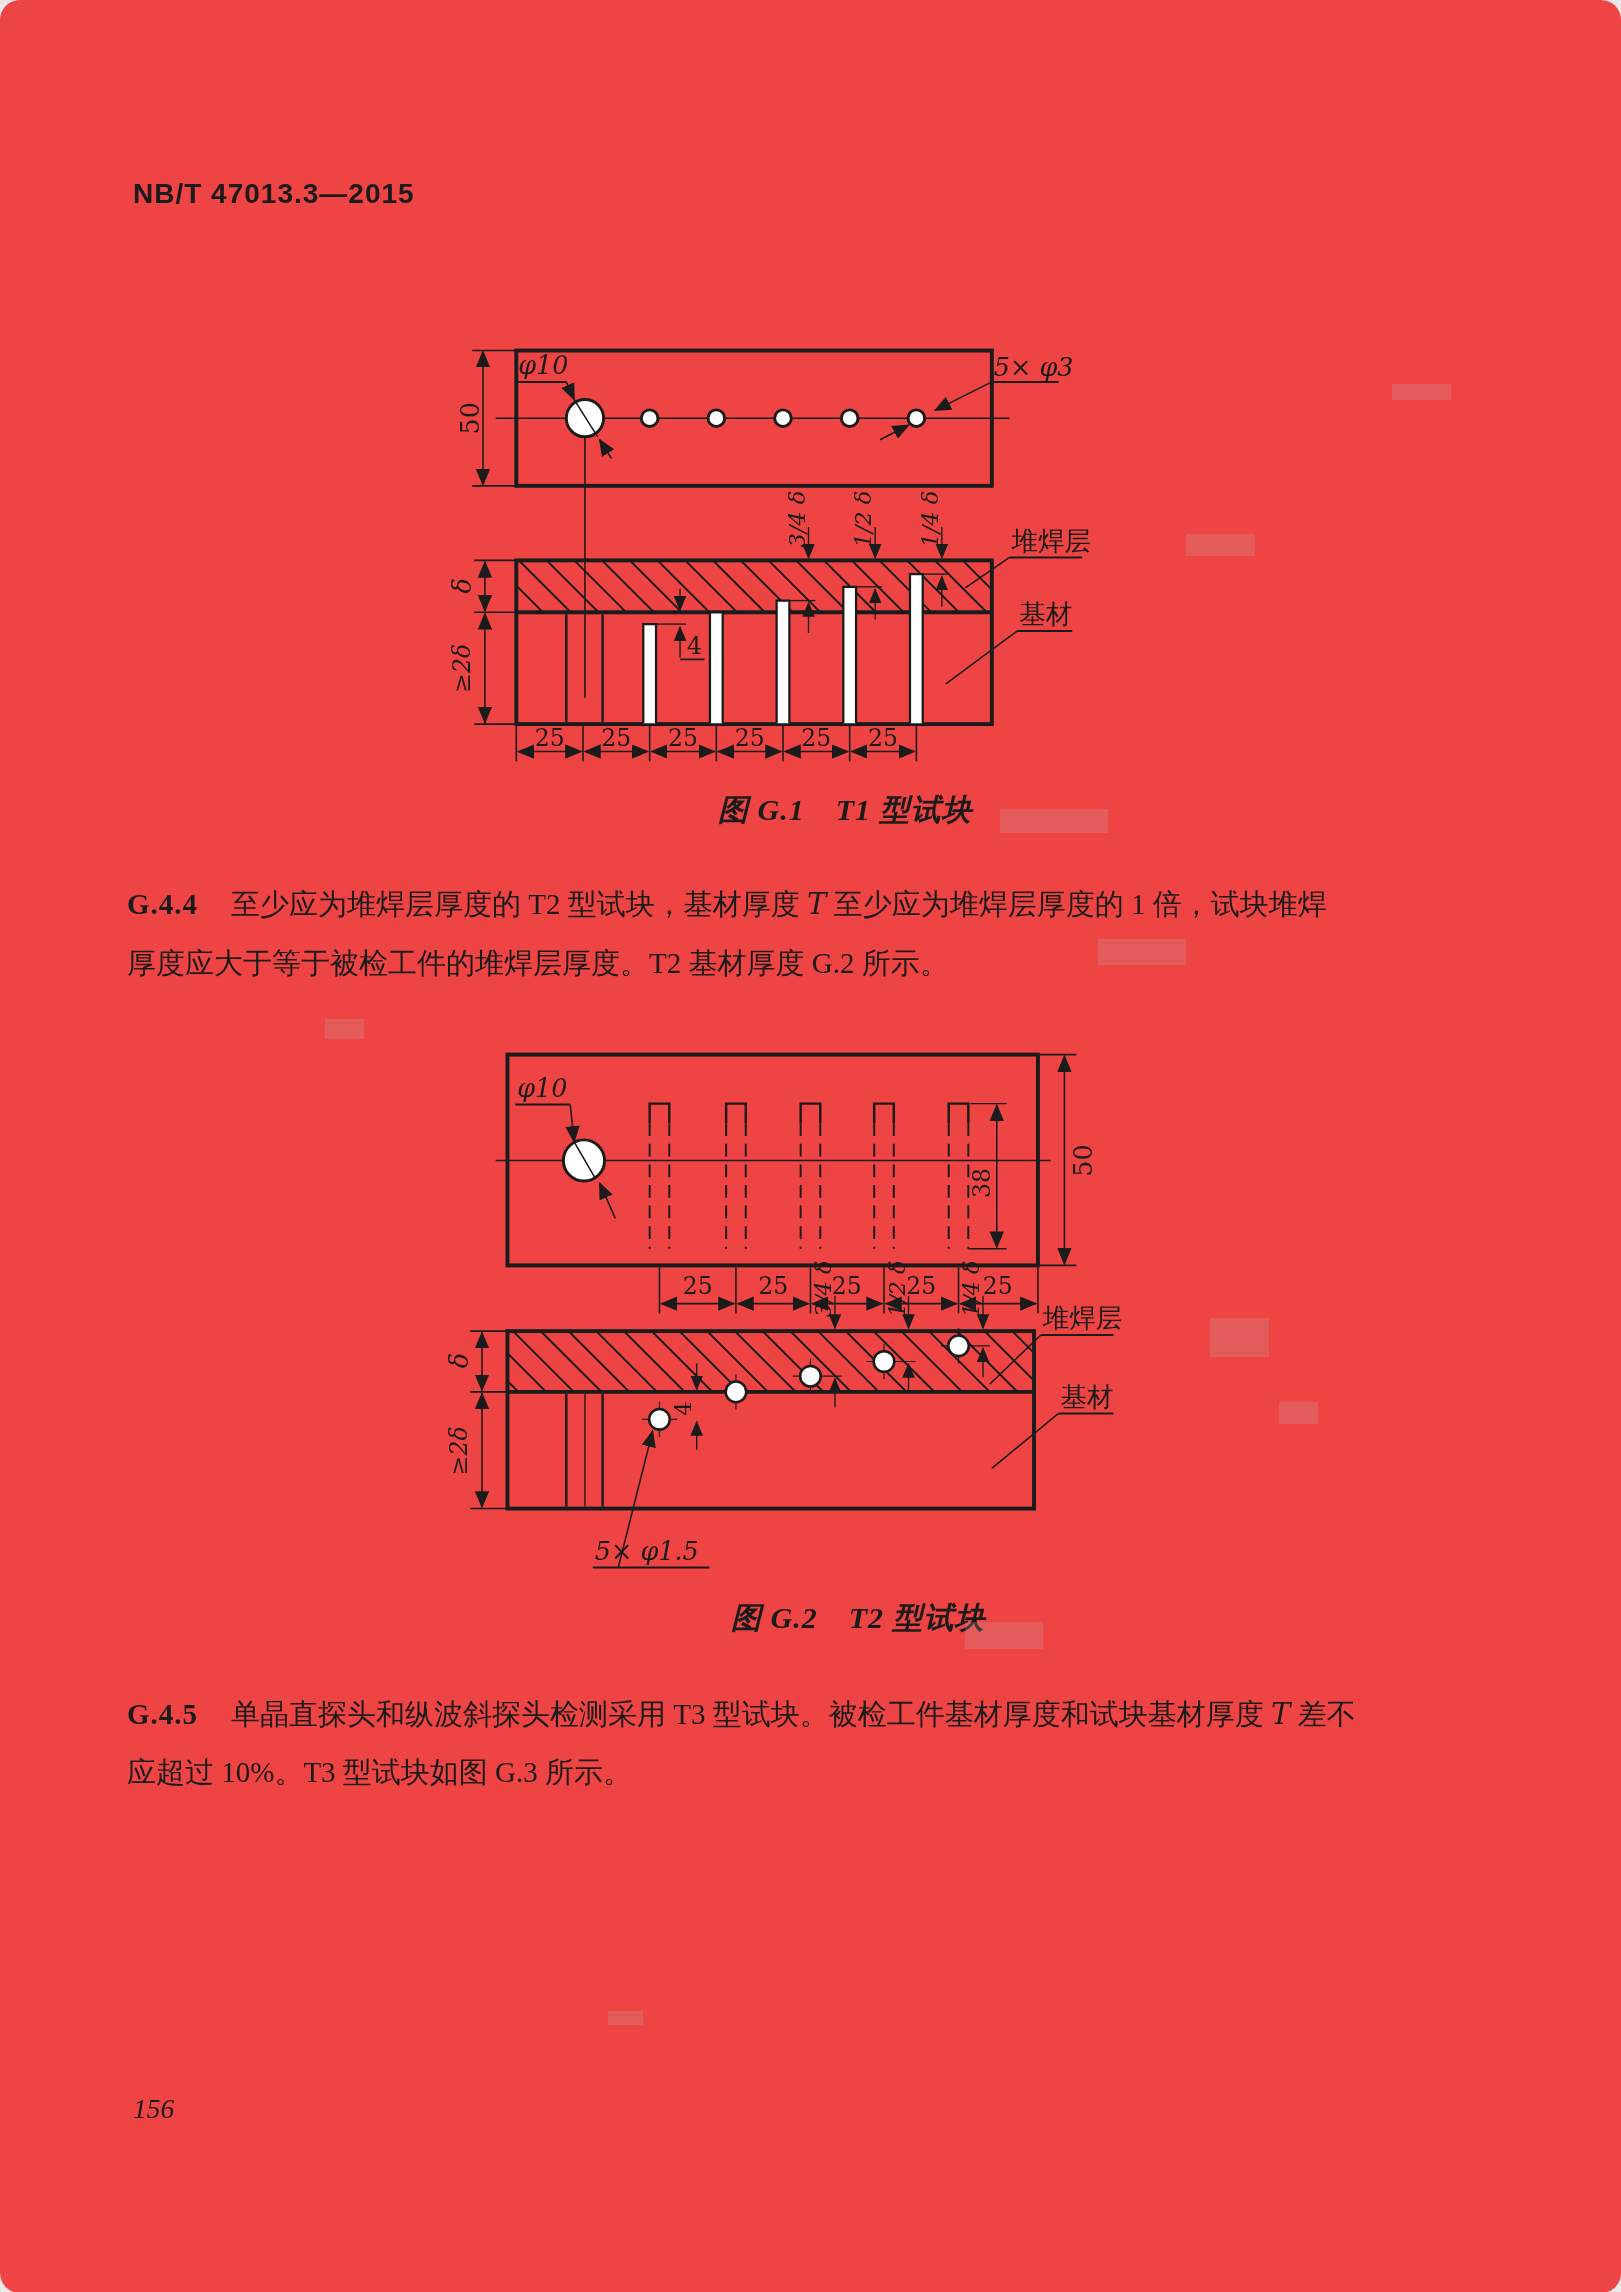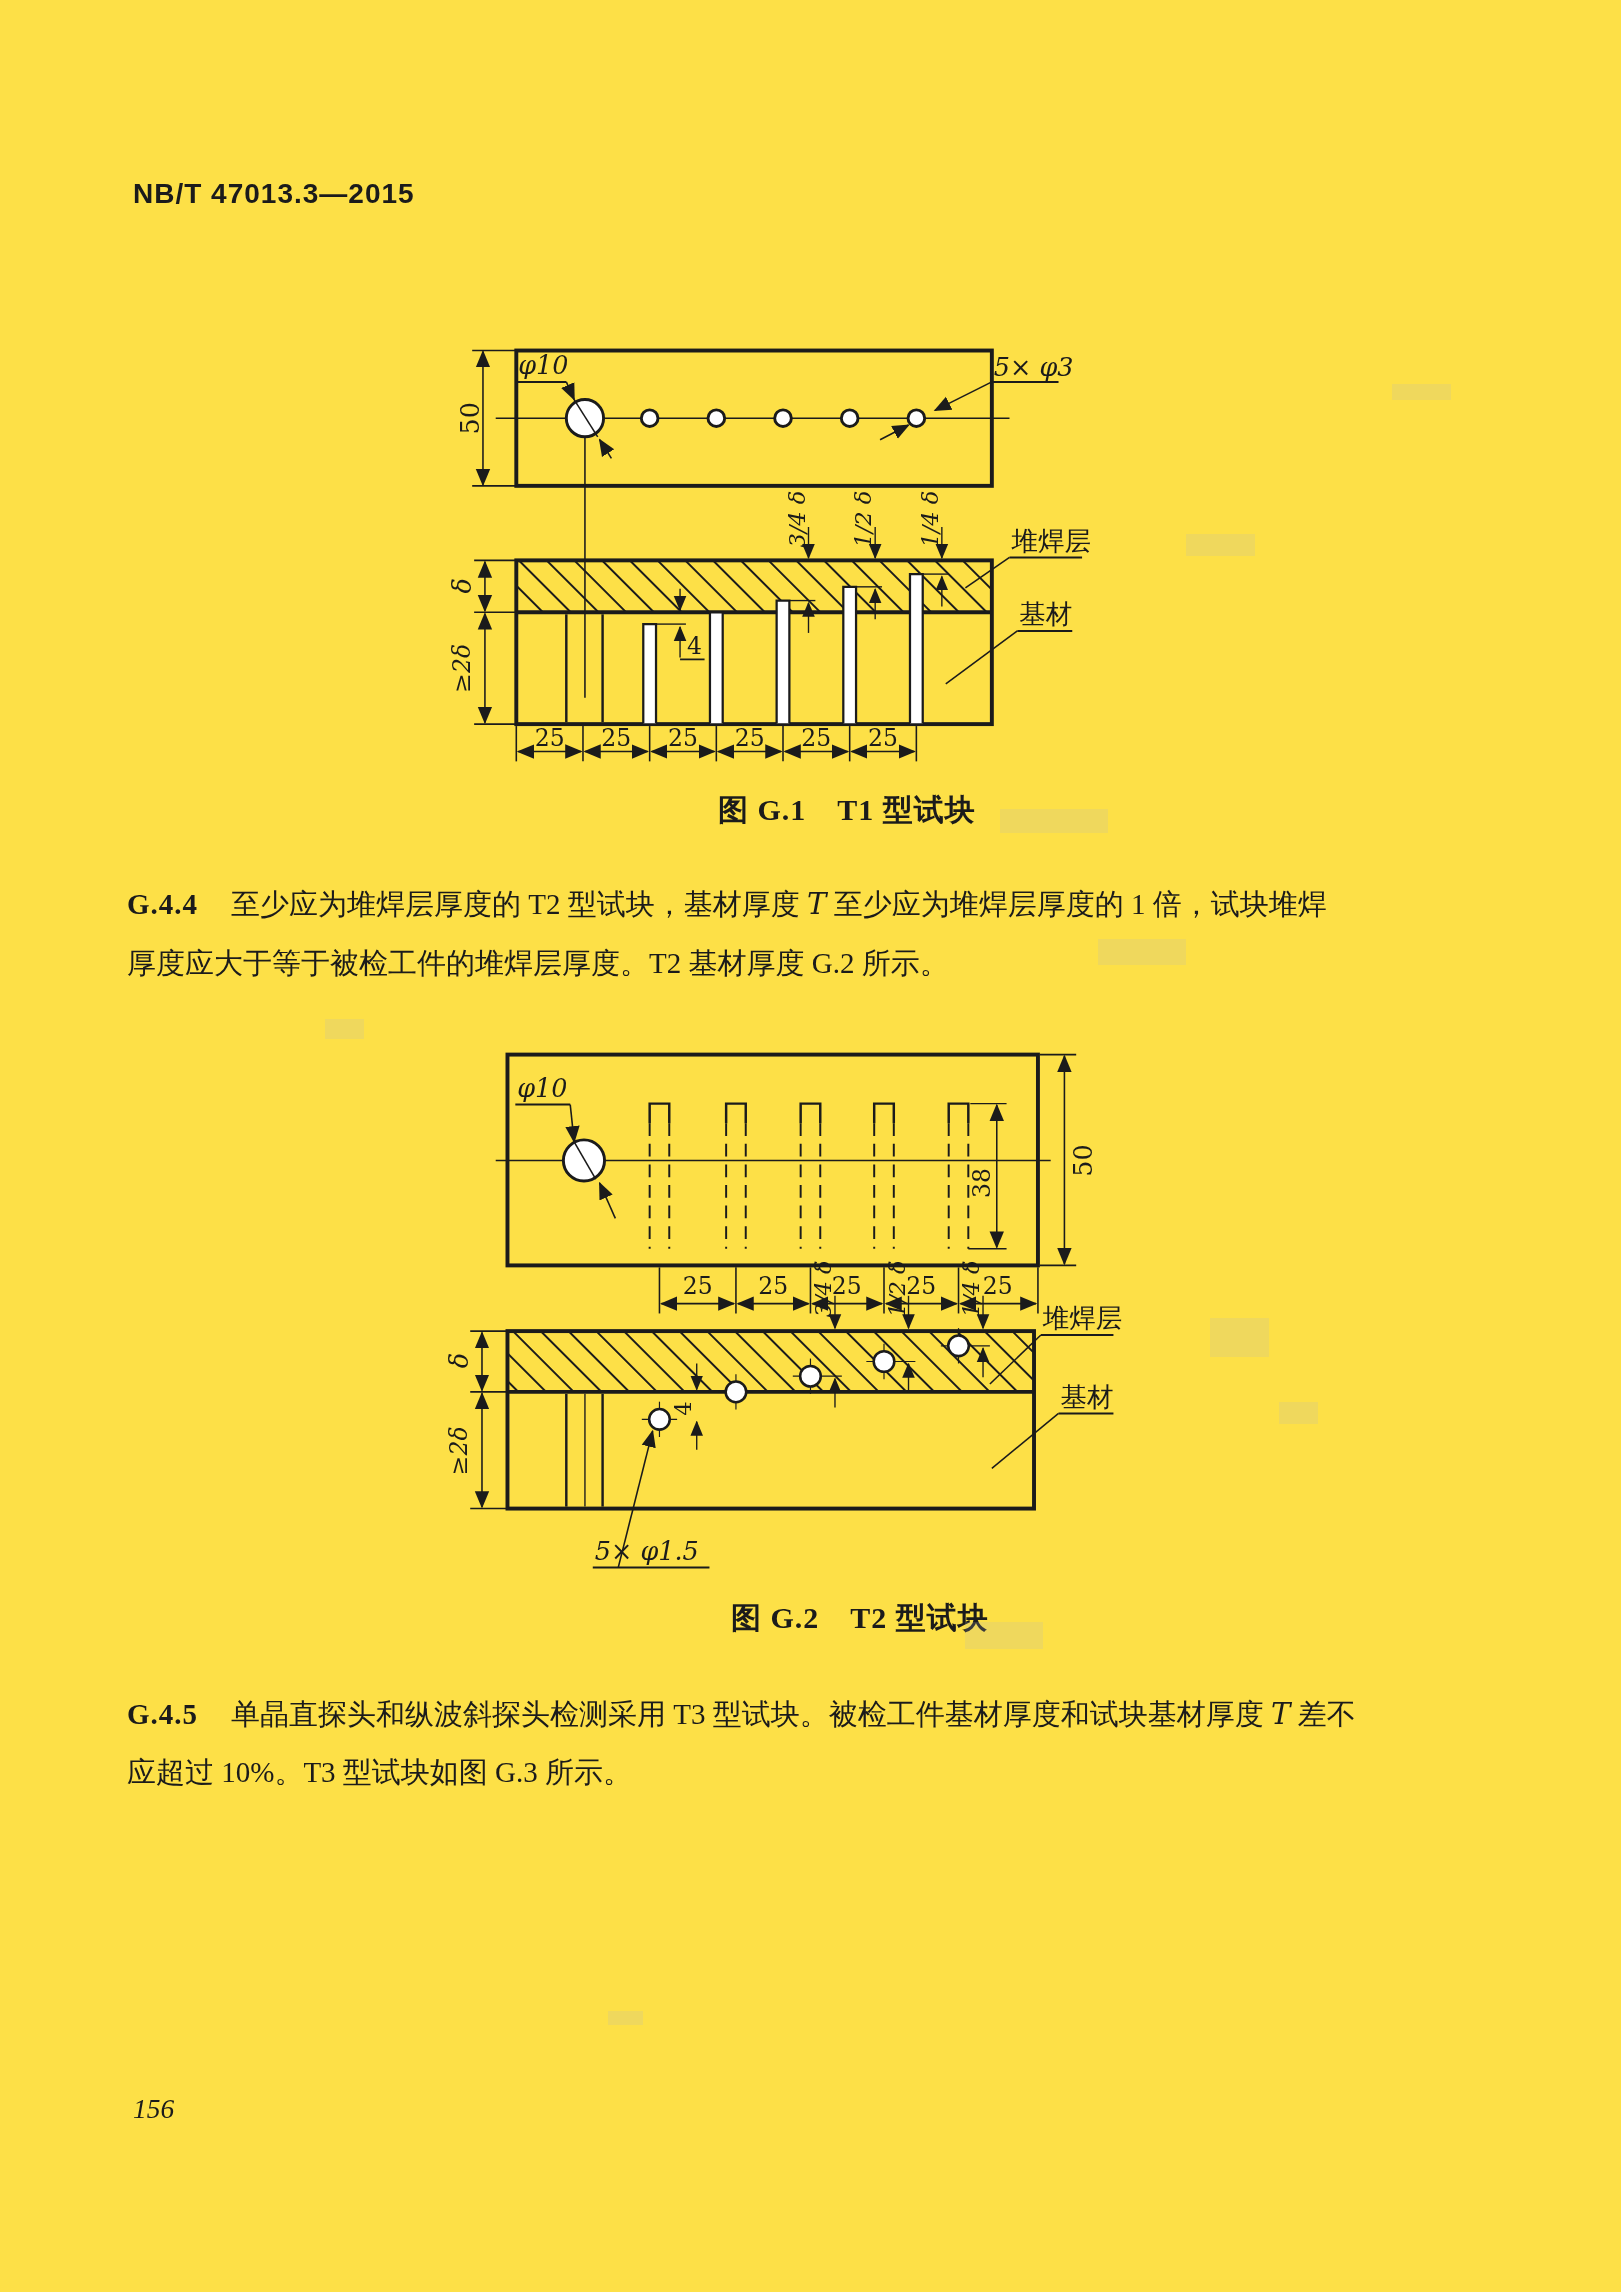--- a/index.html
+++ b/index.html
@@ -1,23 +1,23 @@
 <!DOCTYPE html>
 <html><head>
 <meta charset="utf-8">
 <style>
   html,body{margin:0;padding:0;background:#e8e8e6;}
-  .page{position:relative;width:1621px;height:2293px;background:#fde047;margin:0 auto;overflow:hidden;
-        font-family:"Liberation Serif","DejaVu Serif",serif;color:#1b1b1b;}
+  .page{position:relative;width:1621px;height:2293px;background:#ef4444;margin:0 auto;overflow:hidden;
+        font-family:"Liberation Serif","DejaVu Serif",serif;color:#1b1b1b;border-radius:20px;}
   .hdr{position:absolute;left:133px;top:178px;font-family:"Liberation Sans","DejaVu Sans",sans-serif;
        font-weight:600;font-size:28px;letter-spacing:1px;}
   .para{position:absolute;left:127px;width:1431px;font-size:29px;white-space:nowrap;}
   .para b{margin-right:33px;letter-spacing:1px;}
   .para i{font-family:"DejaVu Serif",serif;}
-  .cap{position:absolute;font-size:30px;font-weight:bold;letter-spacing:1px;}
+  .cap{position:absolute;font-size:30px;font-weight:bold;letter-spacing:1px;font-style:italic;}
   .pageno{position:absolute;left:133px;top:2094px;font-size:27.4px;font-style:italic;}
   svg{position:absolute;}
   svg text{font-family:"DejaVu Serif","Liberation Serif",serif;fill:#1b1b1b;}
   .dim{font-size:24px;}
   .dimS{font-size:23px;}
   .lab{font-size:26px;}
   .cjk{font-size:27px;}
   .it{font-style:italic;}
   .smudge{position:absolute;background:rgba(185,185,185,0.20);pointer-events:none;}
 </style>

